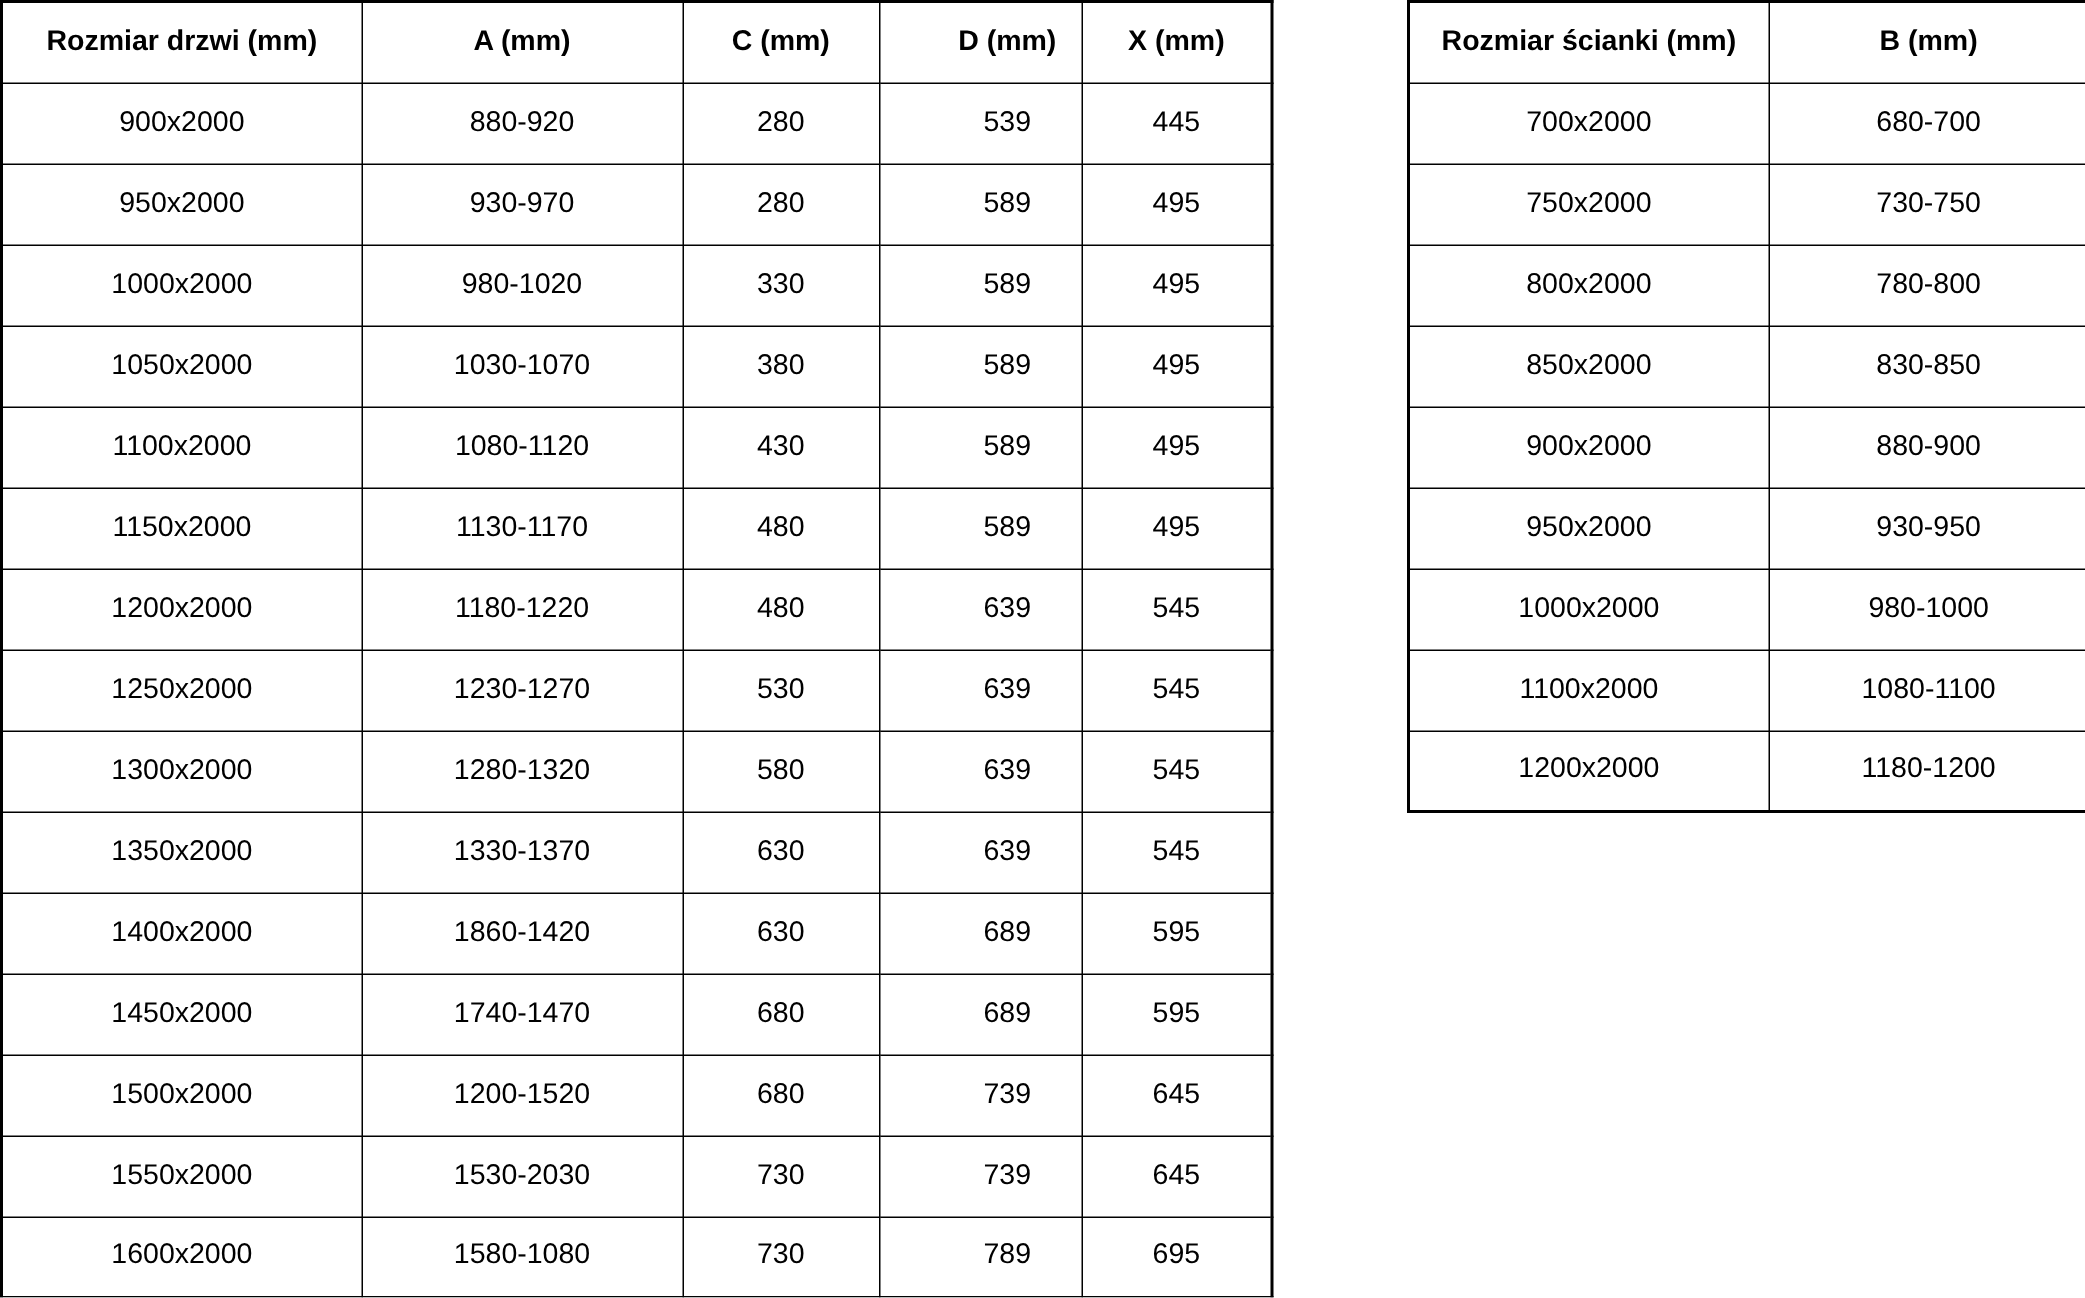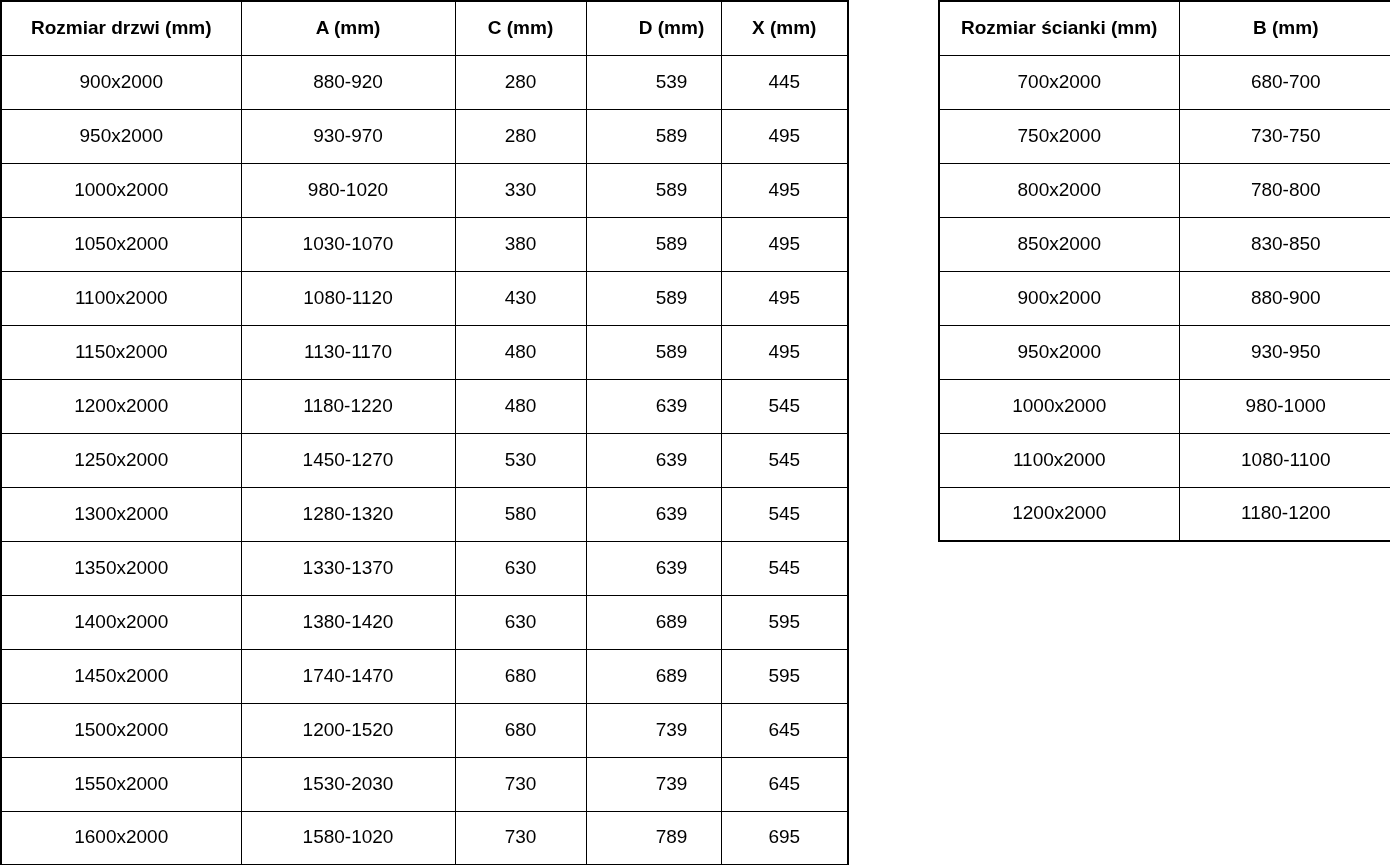--- a/index.html
+++ b/index.html
@@ -109,42 +109,42 @@
         </tr>
         <tr>
           <td>1200x2000</td>
           <td>1180-1220</td>
           <td>480</td>
           <td>639</td>
           <td>545</td>
         </tr>
         <tr>
           <td>1250x2000</td>
-          <td>1450-1270</td>
+          <td>1230-1270</td>
           <td>530</td>
           <td>639</td>
           <td>545</td>
         </tr>
         <tr>
           <td>1300x2000</td>
           <td>1280-1320</td>
           <td>580</td>
           <td>639</td>
           <td>545</td>
         </tr>
         <tr>
           <td>1350x2000</td>
           <td>1330-1370</td>
           <td>630</td>
           <td>639</td>
           <td>545</td>
         </tr>
         <tr>
           <td>1400x2000</td>
-          <td>1380-1420</td>
+          <td>1860-1420</td>
           <td>630</td>
           <td>689</td>
           <td>595</td>
         </tr>
         <tr>
           <td>1450x2000</td>
           <td>1740-1470</td>
           <td>680</td>
           <td>689</td>
           <td>595</td>
@@ -158,21 +158,21 @@
         </tr>
         <tr>
           <td>1550x2000</td>
           <td>1530-2030</td>
           <td>730</td>
           <td>739</td>
           <td>645</td>
         </tr>
         <tr>
           <td>1600x2000</td>
-          <td>1580-1020</td>
+          <td>1580-1080</td>
           <td>730</td>
           <td>789</td>
           <td>695</td>
         </tr>
       </tbody>
     </table>
   <table class="size-table walls">
       <thead>
         <tr>
           <th>Rozmiar ścianki (mm)</th>

